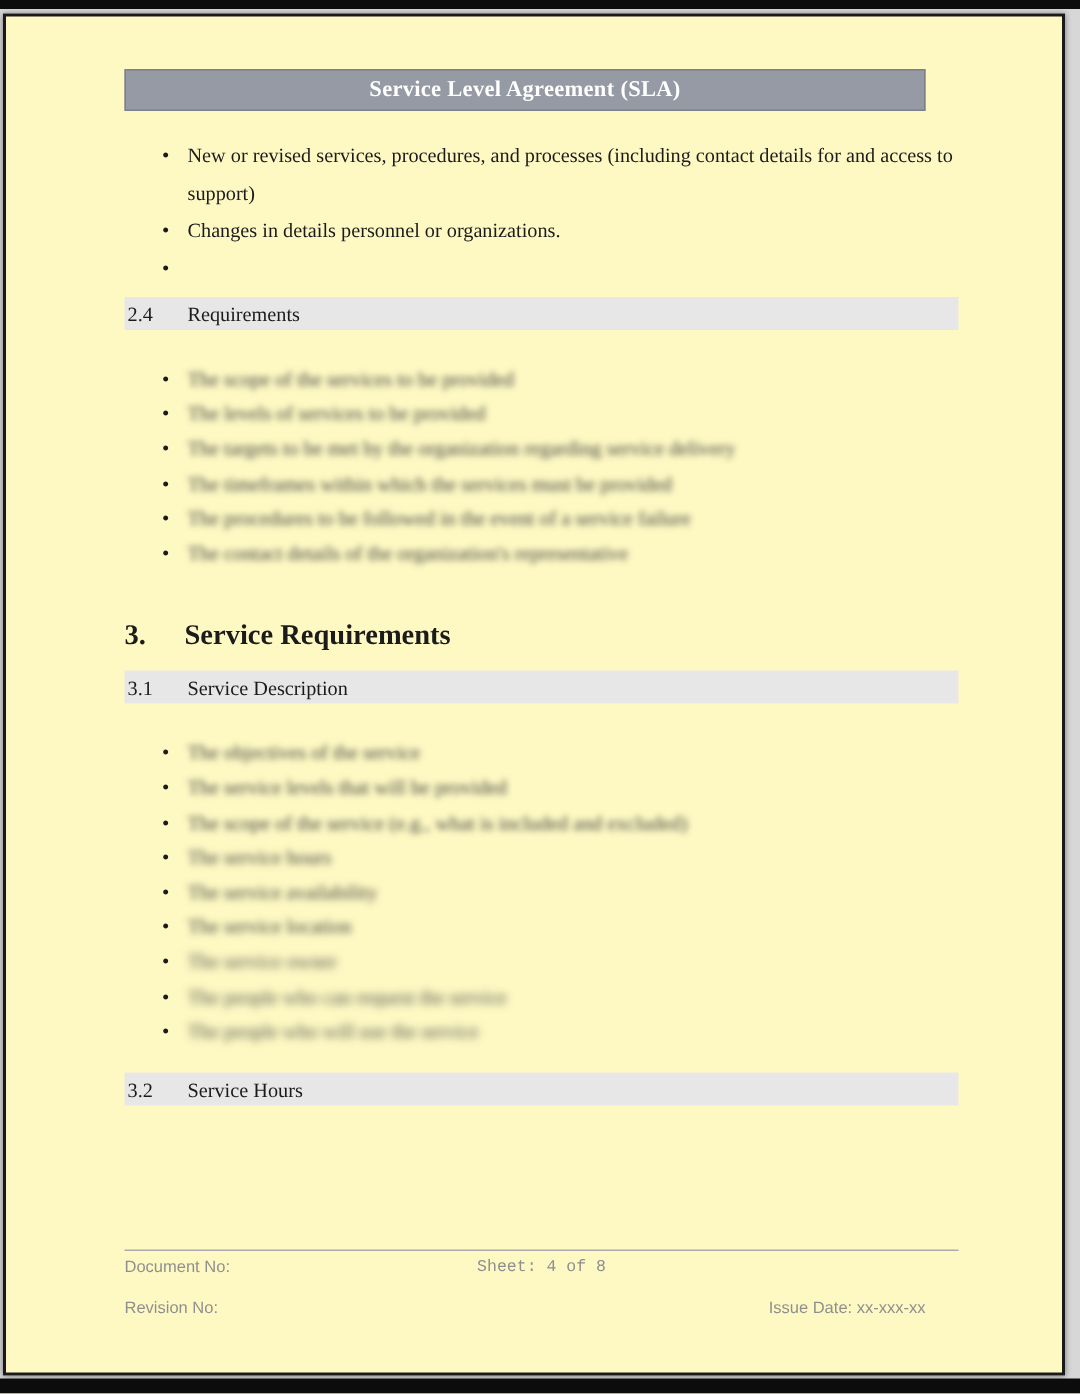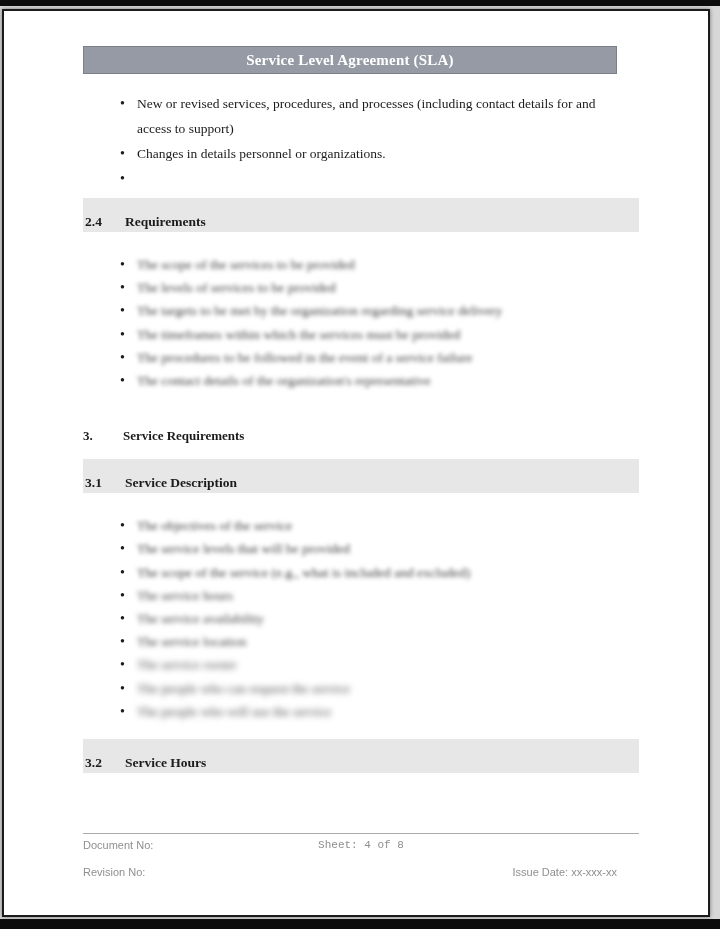--- a/index.html
+++ b/index.html
@@ -8,55 +8,55 @@
     background:#d7d7d7;
     font-family:"Liberation Serif","DejaVu Serif",serif;
     overflow:hidden;
   }
   .strip { position:absolute; left:0; width:720px; background:#0c0c0c; z-index:3; }
   .strip.top { top:0; height:6px; }
   .strip.bottom { bottom:0; height:10px; }
 
   .page {
     position:absolute; left:2px; top:9px; right:10px; bottom:12px;
-    background:#ffffff; border:2px solid #1a1a1a;
+    background:#fef9c3; border:2px solid #1a1a1a;
     box-shadow:0 0 4px rgba(0,0,0,.45);
   }
   .content {
     position:absolute; top:0; bottom:0; left:79px; right:69px;
     font-size:13.5px; color:#1b1b1b;
   }
 
   .title-bar {
     margin-top:35px; margin-right:22px; height:26px; line-height:26px;
     background:#959aa4; border:1px solid #7b8089;
     text-align:center; color:#ffffff; font-weight:bold; font-size:15px;
     letter-spacing:.2px;
   }
 
-  ul.doc-list { list-style:none; margin:12px; padding:0; }
+  ul.doc-list { list-style:none; margin:0; padding:0; }
   ul.doc-list li { position:relative; padding-left:42px; line-height:25px; }
   ul.doc-list li .marker { position:absolute; left:25px; top:0; }
   ul.doc-list li .marker::before { content:"\2022"; font-size:14px; }
 
   ul.intro { margin-top:17px; }
 
   .section-bar {
-    background:#e7e7e7; margin-top:32px; padding:16px 0 2px 2px;
-    font-weight:bold; font-size:13.5px; line-height:16px;
+    background:#e7e7e7; margin-top:32px; padding:4px 0 2px 2px;
+    font-weight:normal; font-size:13.5px; line-height:16px;
   }
   .sec-num { display:inline-block; width:40px; }
 
   ul.blurred { margin-top:21px; }
   ul.blurred li { line-height:23.2px; }
   ul.blurred .li-text { filter:blur(2.2px); color:#3d3d3d; }
   ul.deep li:nth-child(n+4) .li-text { filter:blur(2.6px); }
   ul.deep li:nth-child(n+7) .li-text { filter:blur(3px); color:#4a4a4a; }
 
-  .plain-heading { margin-top:36px; font-weight:bold; font-size:13px; line-height:16px; }
+  .plain-heading { margin-top:36px; font-weight:bold; font-size:19px; line-height:16px; }
   .plain-heading .sec-num { width:40px; }
 
   .bar-31 { margin-top:15px; }
   .bar-32 { margin-top:16px; }
 
   .body-paragraph {
     margin:14px 0 0 0; text-align:justify; line-height:25.5px; font-size:13.6px;
   }
 
   .footer {

